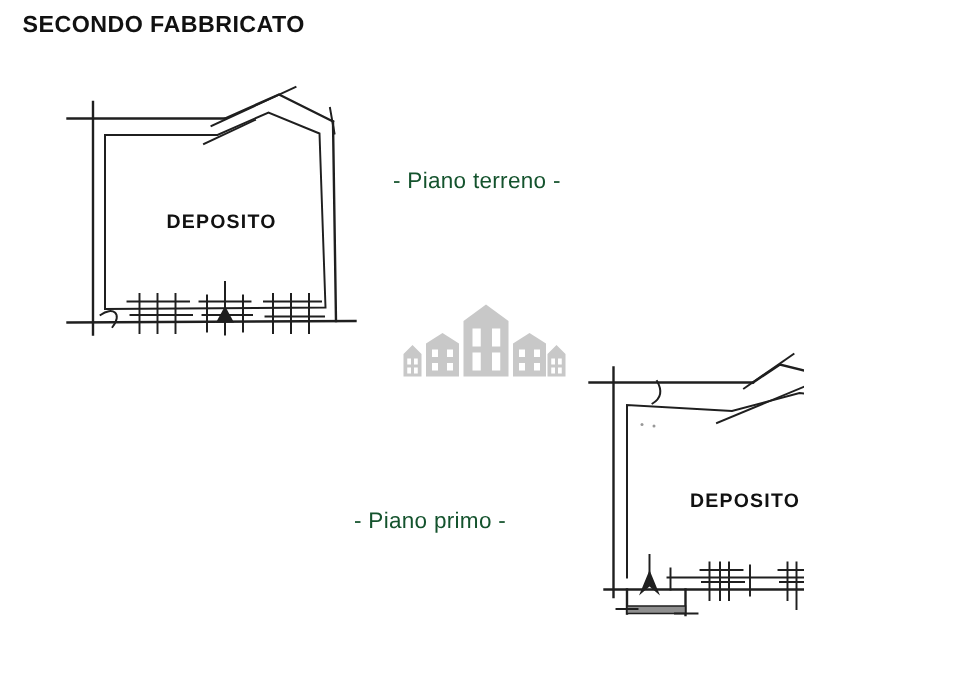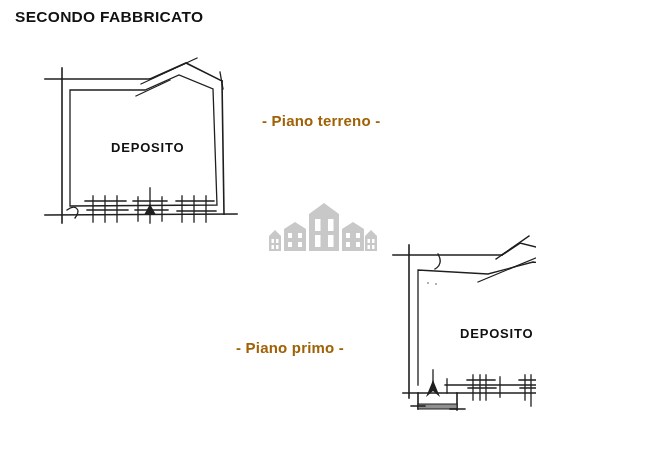--- a/index.html
+++ b/index.html
@@ -6,21 +6,21 @@
   .canvas {
     position:relative; width:536px; height:450px; background:#ffffff;
     font-family:"Liberation Sans", sans-serif; overflow:hidden;
   }
   .page-title {
     position:absolute; left:15px; top:8px;
     font-size:15.5px; font-weight:bold; color:#111; letter-spacing:.3px;
     white-space:nowrap;
   }
   .floor-label {
-    position:absolute; font-size:15px; font-weight:bold; color:#a16207;
+    position:absolute; font-size:15px; font-weight:normal; color:#14532d;
     letter-spacing:.2px; white-space:nowrap;
   }
   .label-terreno { left:262px; top:112px; }
   .label-primo   { left:236px; top:339px; }
   svg.plan, svg.watermark { position:absolute; }
   .plan-terreno { left:40px;  top:55px;  width:200px; height:172px; }
   .plan-primo   { left:390px; top:230px; width:200px; height:185px; }
   .watermark    { left:268px; top:201px; width:110px; height:52px; }
   .ink  { stroke:#1f1f1f; fill:none; stroke-linecap:square; }
   .w16 { stroke-width:1.6; }

